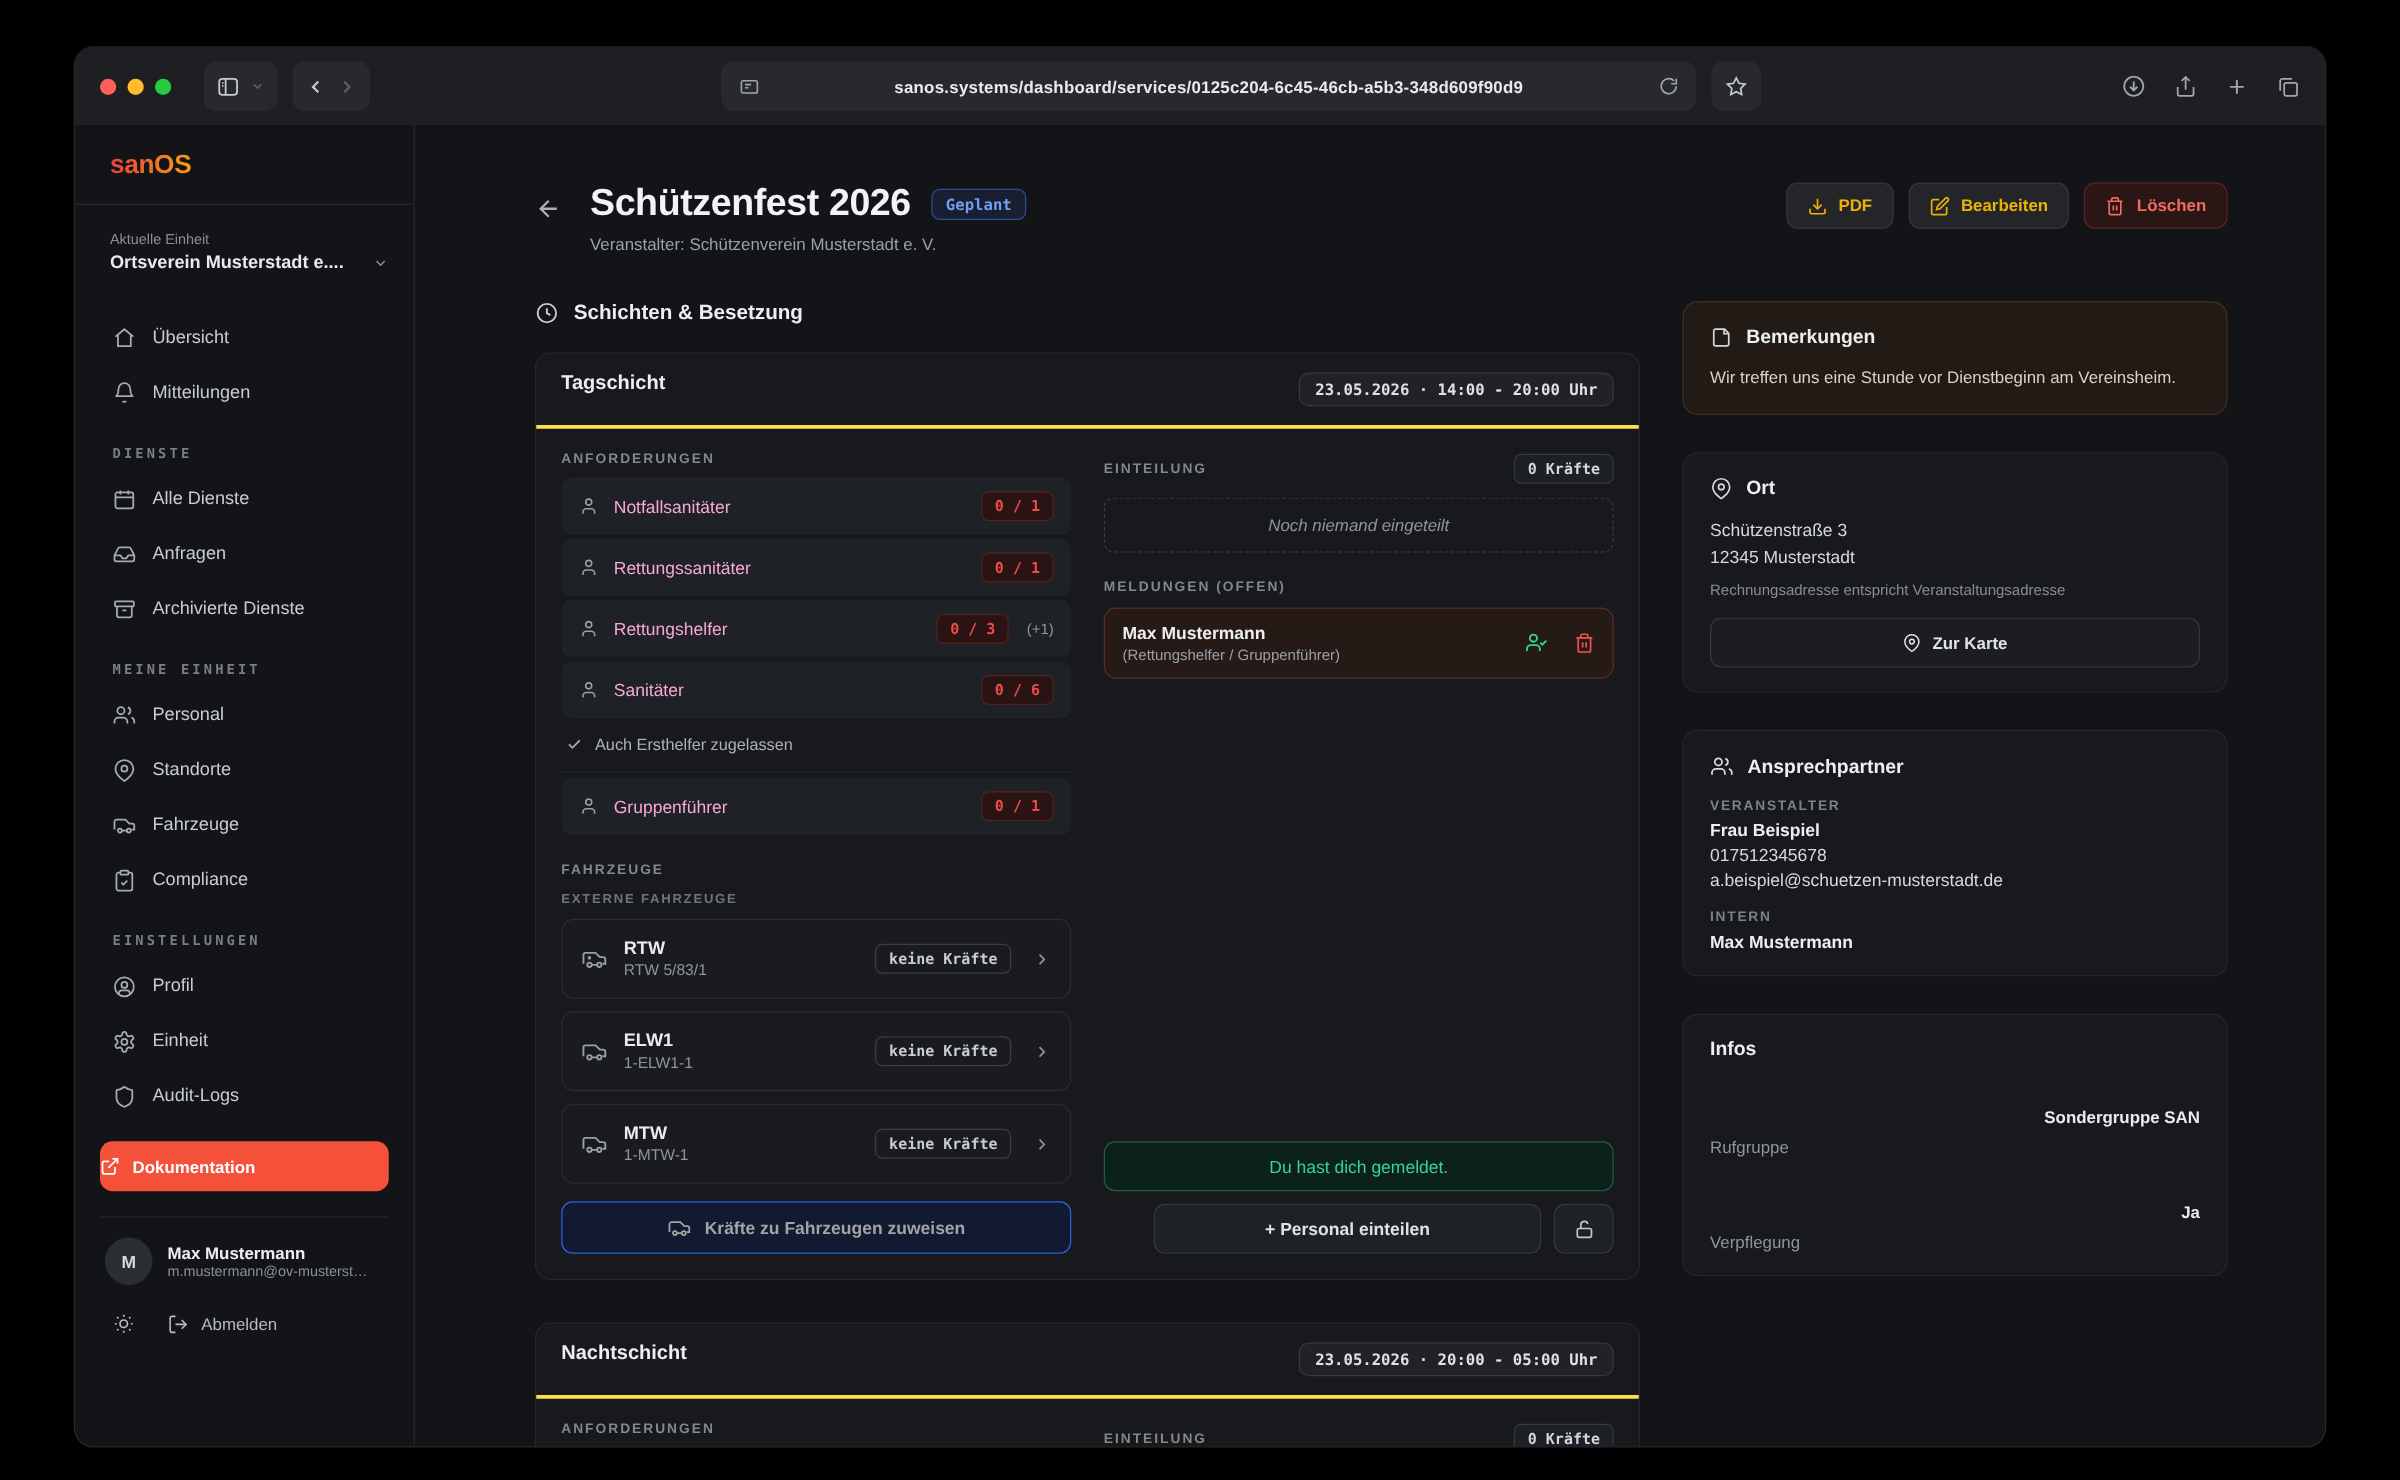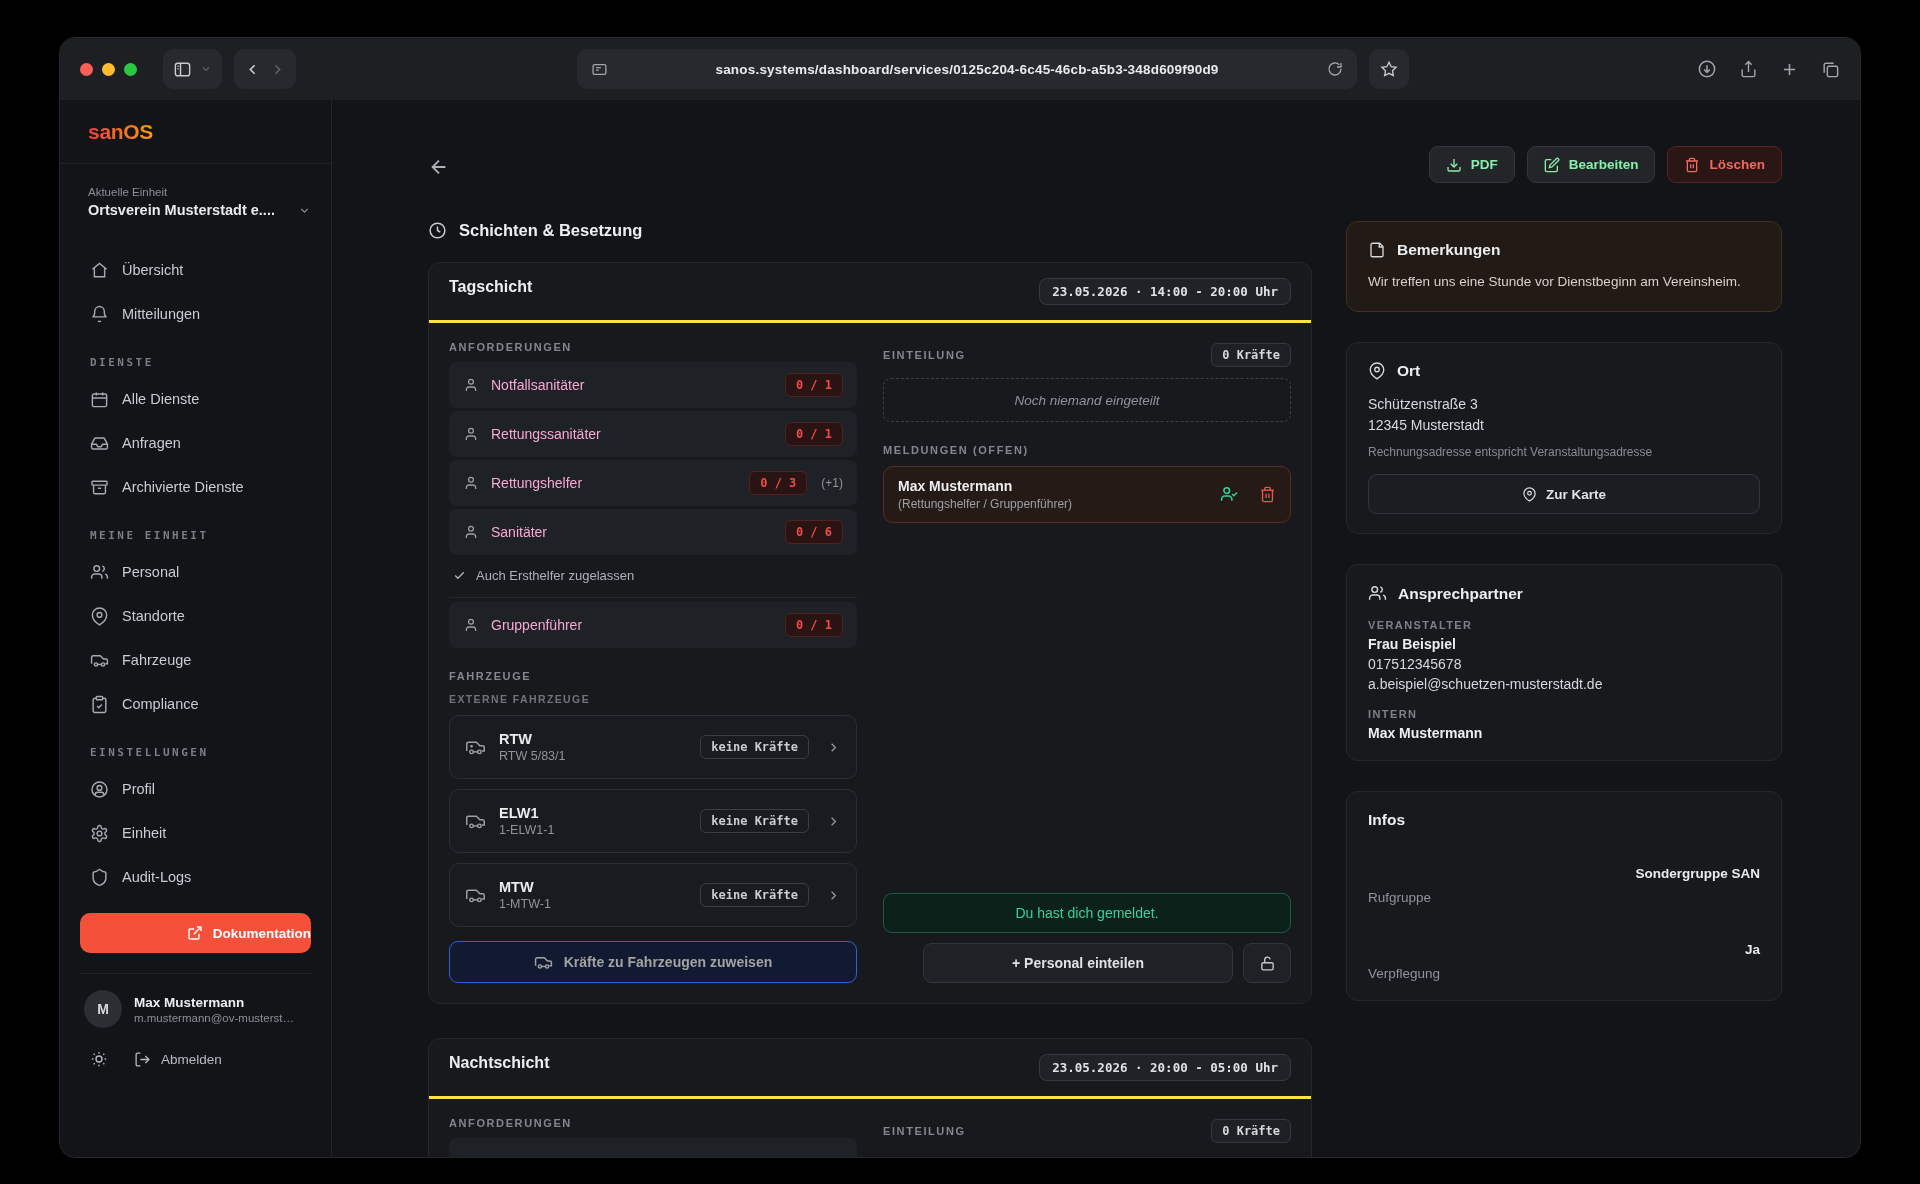--- a/index.html
+++ b/index.html
@@ -44,21 +44,21 @@
     color:#e8eaec; font-size:14.5px; font-weight:700; }
   .unit-row .chev { color:#8b8f95; }
   .nav { margin-top:30px; }
   .nav-item { height:44px; display:flex; align-items:center; gap:13px; padding:0 10px;
     border-radius:9px; color:#c9ccd1; font-size:14.5px; }
   .nav-item .nicon { color:#a7abb1; width:19px; }
   .nav-section { font-size:11px; letter-spacing:2.5px; color:#7a7e85; margin:20px 0 8px 10px;
     font-family:"DejaVu Sans Mono", monospace; font-weight:700; }
   .docs-btn { margin:14px 0 0 0; height:40px; border-radius:10px; background:#f4503a;
     color:#fff; font-size:13.5px; font-weight:700; display:flex; align-items:center;
-    justify-content:flex-end; gap:10px; border:none; width:100%; }
+    justify-content:flex-start; gap:10px; border:none; width:100%; }
   .side-bottom { border-top:1px solid #222529; margin-top:20px; padding:16px 4px 46px 4px; }
   .user-row { display:flex; align-items:center; gap:12px; }
   .avatar { width:38px; height:38px; border-radius:50%; background:#2b2e33; color:#d6d8db;
     display:flex; align-items:center; justify-content:center; font-size:14px; font-weight:700; }
   .user-name { font-size:13.5px; font-weight:700; color:#eceef0; }
   .user-email { font-size:11.5px; color:#8b8f95; margin-top:2px; max-width:160px;
     white-space:nowrap; overflow:hidden; text-overflow:ellipsis; }
   .bottom-actions { display:flex; align-items:center; gap:26px; margin-top:22px; padding-left:6px;
     color:#b9bcc1; font-size:13.5px; }
   .bottom-actions .act { display:flex; align-items:center; gap:10px; }
@@ -68,21 +68,21 @@
   .page-header { display:flex; align-items:flex-start; }
   .back-arrow { color:#aeb2b7; margin:10px 22px 0 0; }
   .title-row { display:flex; align-items:center; gap:16px; }
   .page-title { font-size:30px; font-weight:800; color:#f2f3f5; letter-spacing:-.3px; }
   .status-badge { font-family:"DejaVu Sans Mono", monospace; font-size:12.5px; font-weight:700;
     color:#6e9ff5; background:rgba(45,74,140,.22); border:1px solid #2e4e91; border-radius:7px;
     padding:4px 11px; }
   .subtitle { font-size:13.5px; color:#9aa0a6; margin-top:8px; }
   .header-actions { margin-left:auto; display:flex; gap:12px; }
   .btn { height:37px; display:flex; align-items:center; gap:9px; padding:0 16px;
-    background:#232529; border:1px solid #33363c; border-radius:9px; color:#86efac;
+    background:#232529; border:1px solid #33363c; border-radius:9px; color:#eab308;
     font-size:13.5px; font-weight:600; }
   .btn.danger { background:#2a1614; border-color:#5c2421; color:#f16a5e; }
 
   .columns { display:flex; gap:34px; margin-top:38px; align-items:flex-start; }
   .col-main { width:884px; flex:0 0 884px; }
   .col-side { flex:1; display:flex; flex-direction:column; gap:30px; }
 
   .section-heading { display:flex; align-items:center; gap:12px; color:#eceef0;
     font-size:16.5px; font-weight:700; margin-bottom:22px; }
   .section-heading .sicon { color:#c9ccd1; }
@@ -437,20 +437,27 @@
 
     <div class="main">
 
       <div class="page-header">
         <span class="back-arrow">
           <svg width="22" height="22" viewBox="0 0 24 24" fill="none" stroke="currentColor" stroke-width="2">
               <path d="M19 12H5"></path>
               <path d="M12 19l-7-7 7-7"></path>
             </svg>
         </span>
+        <div>
+          <div class="title-row">
+            <span class="page-title">Schützenfest 2026</span>
+            <span class="status-badge">Geplant</span>
+          </div>
+          <div class="subtitle">Veranstalter: Schützenverein Musterstadt e. V.</div>
+        </div>
         <div class="header-actions">
           <button class="btn">
             <span>
               <svg width="16" height="16" viewBox="0 0 24 24" fill="none" stroke="currentColor" stroke-width="2">
                   <path d="M21 15v4a2 2 0 0 1-2 2H5a2 2 0 0 1-2-2v-4"></path>
                   <path d="M7 10l5 5 5-5"></path>
                   <path d="M12 15V3"></path>
                 </svg>
             </span>
             <span>PDF</span>

